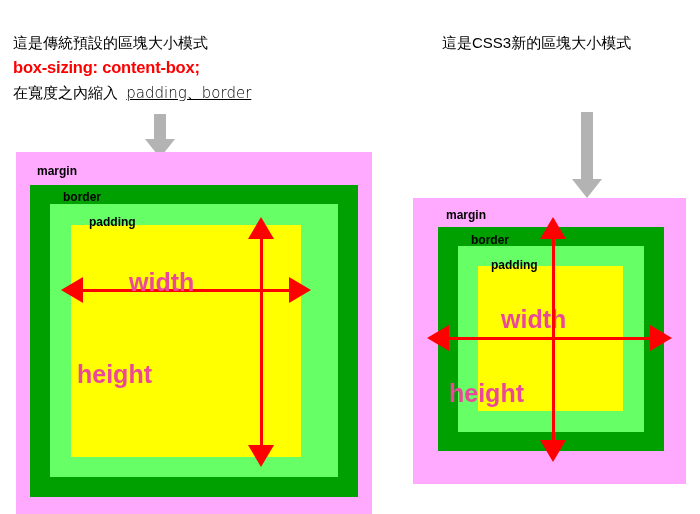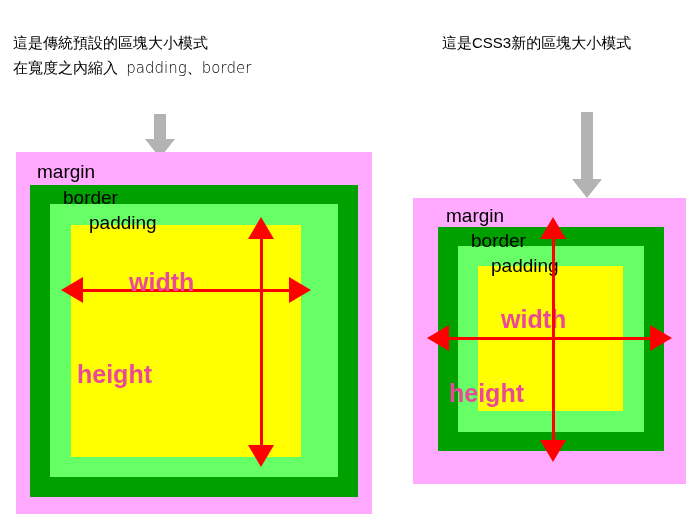--- a/index.html
+++ b/index.html
@@ -29,21 +29,21 @@
     white-space: nowrap;
   }
   .caption .line1 { font-weight: 400; letter-spacing: 0px; }
   .caption .line2 {
     font-weight: bold;
     color: #ff0000;
     font-size: 16.5px;
     letter-spacing: -0.2px;
   }
   .caption .line3 { font-weight: 400; }
-  .caption .line3 .mono { font-family: "DejaVu Sans", sans-serif; font-weight: 300; }
+  .caption .line3 .mono { font-family: "DejaVu Sans", sans-serif; font-weight: 300; text-decoration: underline; }
 
   #caption-left  { left: 13px;  top: 18px; }
   #caption-right { left: 414px; top: 18px; margin-left: 28px; }
 
   
   .gray-arrow { position: absolute; }
   .gray-arrow .shaft {
     position: absolute;
     left: 50%;
     transform: translateX(-50%);
@@ -74,24 +74,24 @@
     position: absolute;
     box-sizing: border-box;
   }
   .margin-layer  { background: #ffaaff; }
   .border-layer  { background: #00a000; }
   .padding-layer { background: #66ff66; }
   .content-layer { background: #ffff00; }
 
   .layer-label {
     position: absolute;
-    font-weight: normal;
+    font-weight: bold;
     color: #000000;
     white-space: nowrap;
-    font-size: 19px;
+    font-size: 12px;
     line-height: 17px;
   }
 
   
   .red-line {
     position: absolute;
     background: #ff0000;
   }
   .red-h { height: 3px; }
   .red-v { width: 3px; }
@@ -168,20 +168,21 @@
   #dr-h-hb    { left: 127px; top: 242px; }
   #dr-h-label { left: 36px;  top: 183px; }
 </style>
 </head>
 <body>
 
 <div class="stage">
 
   <div class="caption" id="caption-left">
     <div class="line1">這是傳統預設的區塊大小模式</div>
+    <div class="line2">box-sizing: content-box;</div>
     <div class="line3"><span>在寬度之內縮入</span>&nbsp; <span class="mono">padding、border</span></div>
   </div>
 
   <div class="caption" id="caption-right">
     <div class="line1">這是CSS3新的區塊大小模式</div>
   </div>
 
   <div class="gray-arrow" id="arrow-left">
     <div class="shaft"></div>
     <div class="head"></div>

